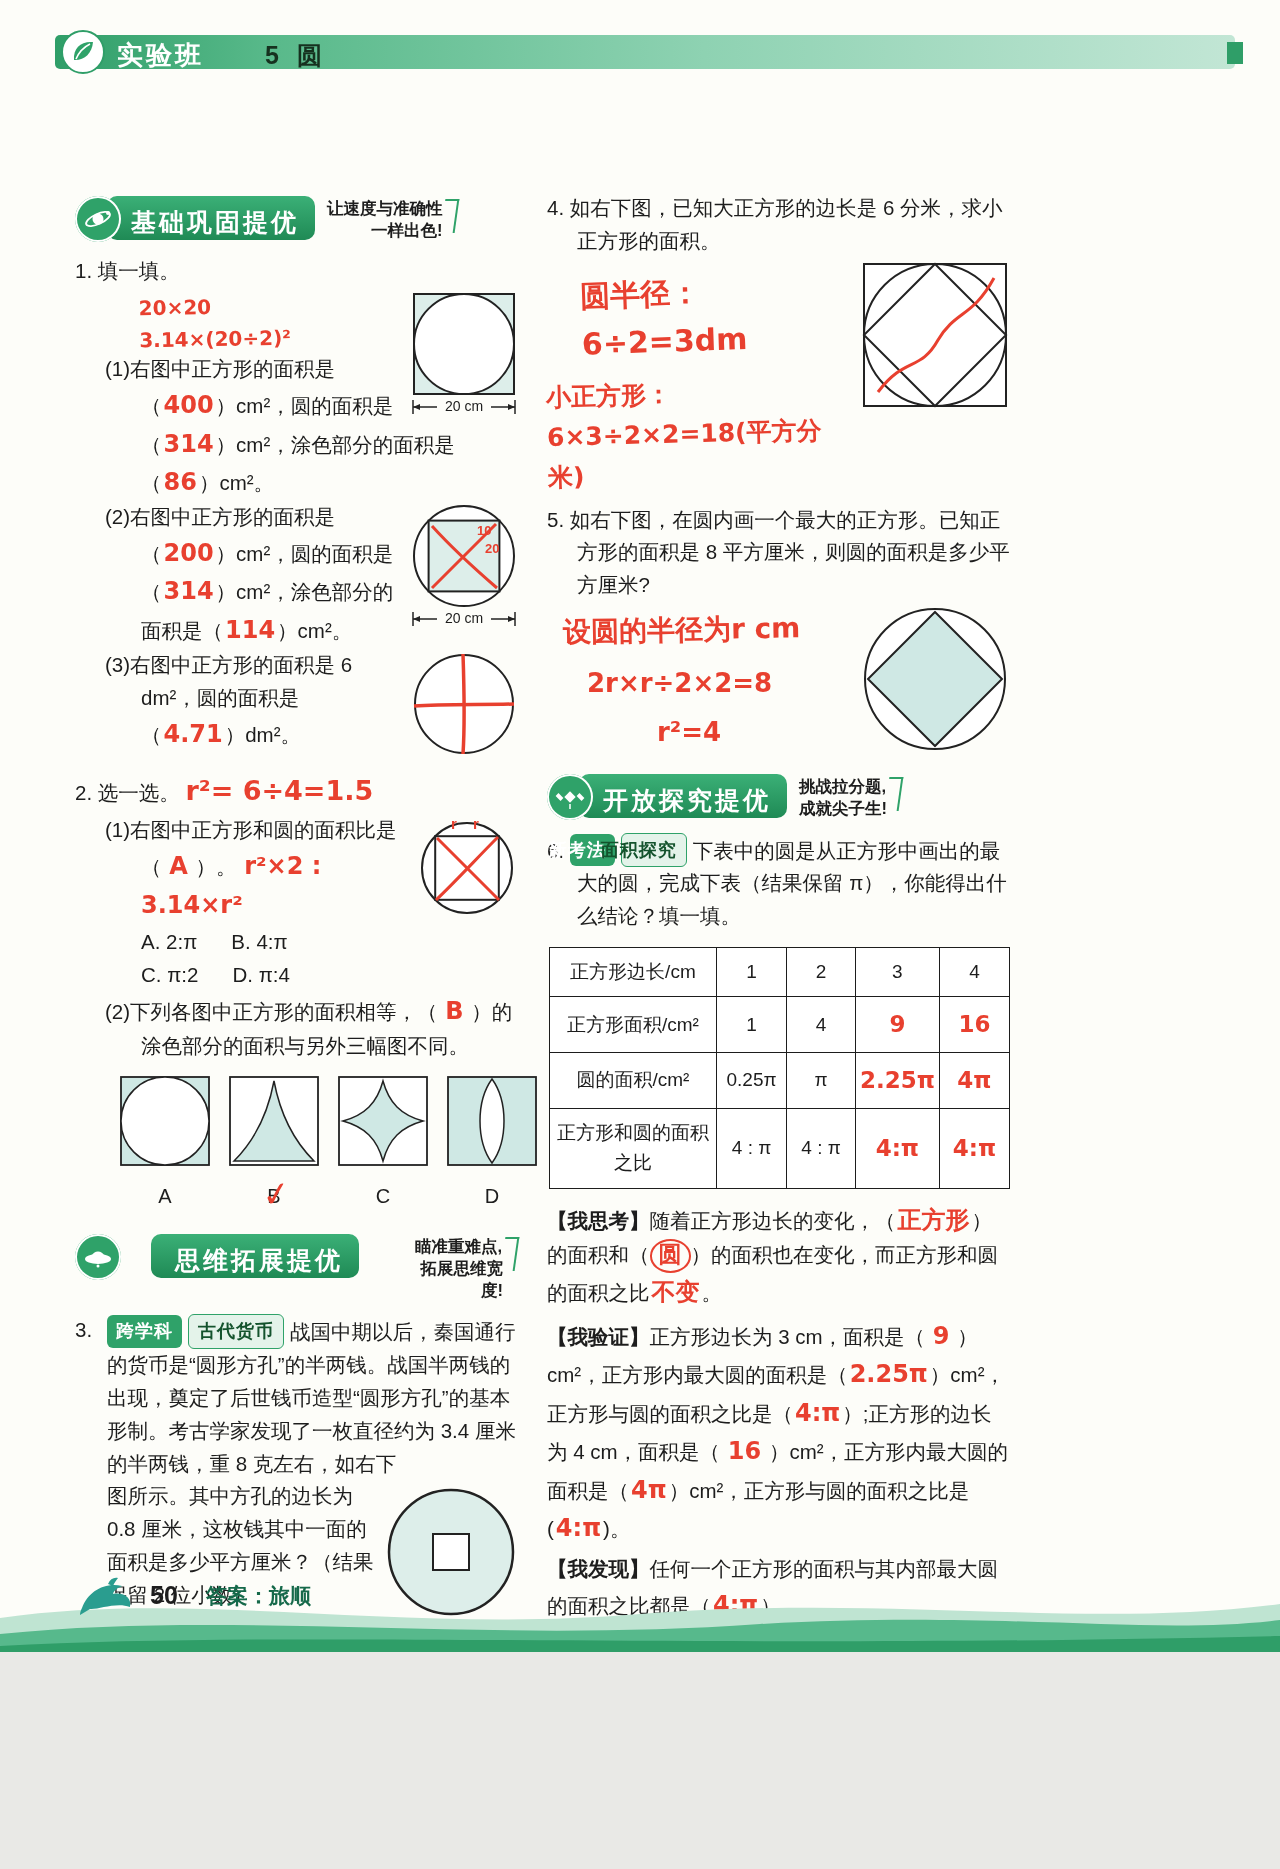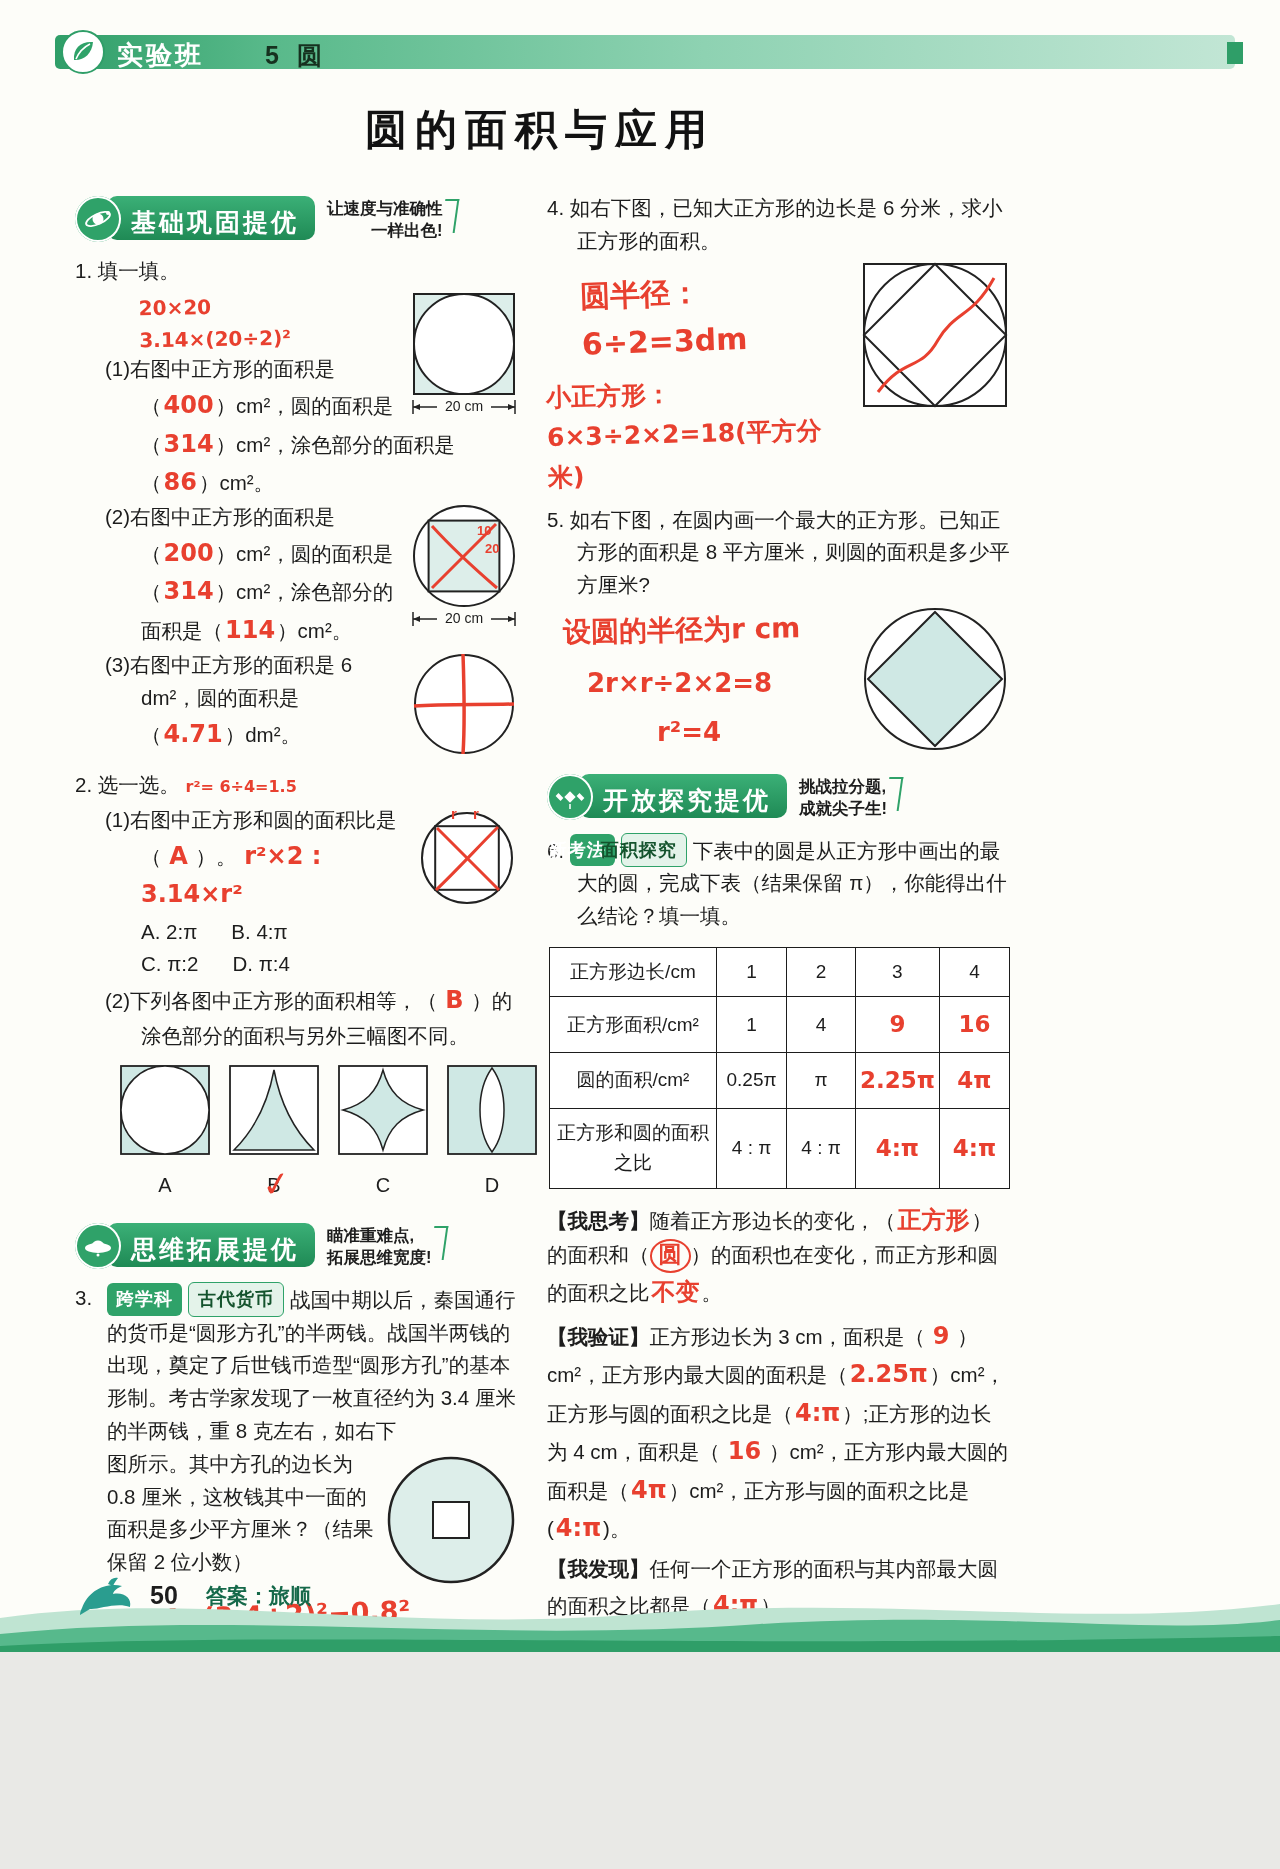--- a/index.html
+++ b/index.html
@@ -131,21 +131,20 @@
       <svg width="28" height="28" viewBox="0 0 28 28">
         <path d="M5 22 C4 10 12 3 24 4 C23 15 16 22 6 22 Z" fill="#2fa269"></path>
         <path d="M7 21 C10 14 15 9 21 6" stroke="#fff" stroke-width="1.6" fill="none"></path>
       </svg>
     </div>
     <span class="brand">实验班</span>
     <span class="chapter"><span class="cnum">5</span><span>圆</span></span>
     <div class="cap"></div>
   </header>
 
-  <h1 class="title">圆的面积与应用</h1>
 
   <div class="columns">
 
     <div class="col left">
 
       <div class="section-head">
         <div class="badge-circle">
           <svg width="30" height="30" viewBox="0 0 30 30">
             <circle cx="15" cy="15" r="5.5" fill="#fff"></circle>
             <ellipse cx="15" cy="15" rx="13" ry="5" fill="none" stroke="#fff" stroke-width="1.8" transform="rotate(-25 15 15)"></ellipse>
@@ -216,21 +215,21 @@
               <path d="M3,55 C33,53 73,54 103,53" stroke="#e8402f" stroke-width="3.5" fill="none"></path>
             </svg>
           </figure>
           <p class="hang"><span>(3)右图中正方形的面积是 6 dm²，圆的面积是（</span><span class="seg-hw">4.71</span><span>）dm²。</span></p>
         </div>
       </div>
 
       <div class="qblock">
         <p class="stem">
           <span>2. 选一选。</span>
-          <span class="hwline" style="font-size:16px;">r²= 6÷4=1.5</span>
+          <span class="hwline" style="font-size:27px;">r²= 6÷4=1.5</span>
         </p>
 
         <div class="item">
           <figure class="fig">
             <svg width="100" height="100" viewBox="0 0 100 100">
               <circle cx="50" cy="52" r="45" fill="#fff" stroke="#222" stroke-width="2"></circle>
               <rect x="18.2" y="20.2" width="63.6" height="63.6" fill="none" stroke="#222" stroke-width="2"></rect>
               <text x="34" y="13" fill="#e8402f" font-size="15" font-weight="bold">r</text>
               <text x="56" y="13" fill="#e8402f" font-size="15" font-weight="bold">r</text>
               <path d="M20,22 C40,42 62,64 82,84" stroke="#e8402f" stroke-width="3" fill="none"></path>
@@ -273,21 +272,21 @@
               <svg width="92" height="92" viewBox="0 0 92 92">
                 <rect x="2" y="2" width="88" height="88" fill="#cfe8e4" stroke="#222" stroke-width="1.8"></rect>
                 <path d="M46,4 C62,26 62,66 46,88 C30,66 30,26 46,4 Z" fill="#fff" stroke="#222" stroke-width="1.5"></path>
               </svg>
               <div class="lbl">D</div>
             </div>
           </div>
         </div>
       </div>
 
-      <div class="section-head" style="margin-top:22px;">
+      <div class="section-head" style="margin-top:22px;gap:44px;">
         <div class="badge-circle">
           <svg width="30" height="30" viewBox="0 0 30 30">
             <ellipse cx="15" cy="17" rx="13" ry="5" fill="#fff"></ellipse>
             <path d="M9 14 C10 8 20 8 21 14 Z" fill="#fff"></path>
             <circle cx="15" cy="24" r="1.5" fill="#fff"></circle>
           </svg>
         </div>
         <div class="badge-pill">思维拓展提优</div>
         <div class="tagline">
           <div>瞄准重难点,</div>

